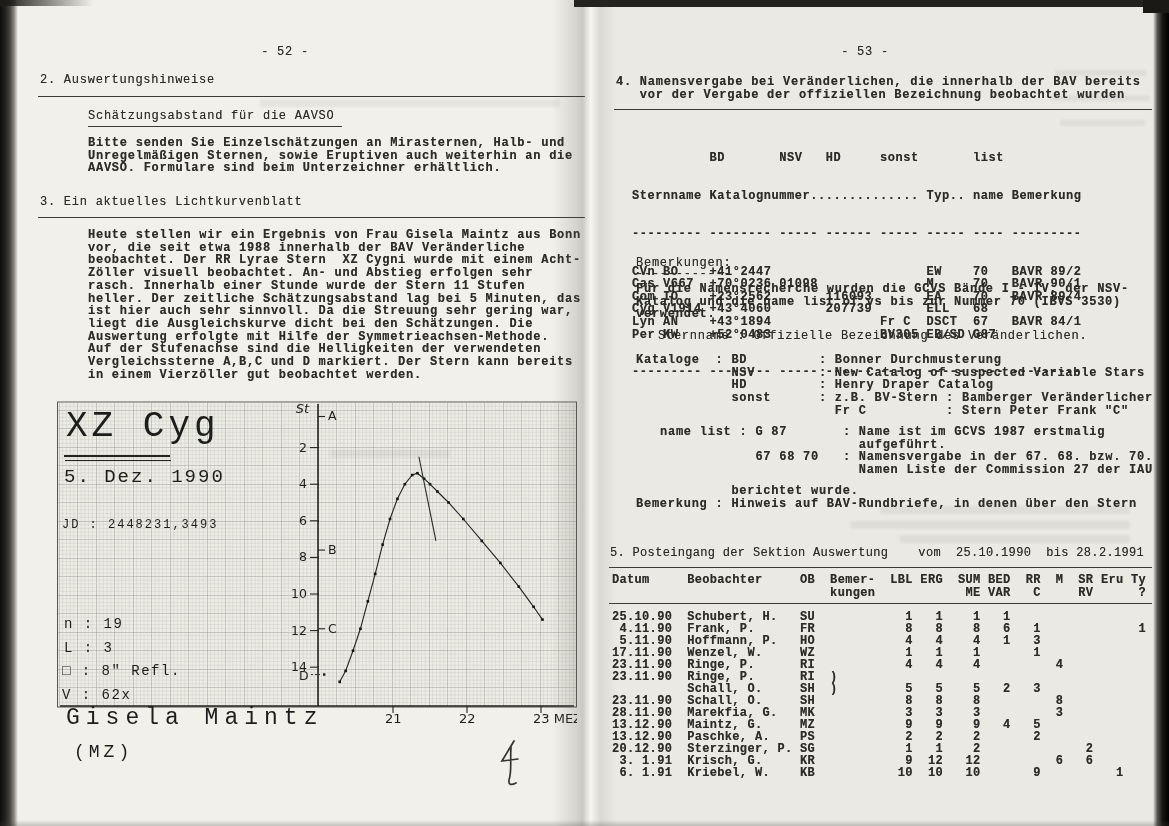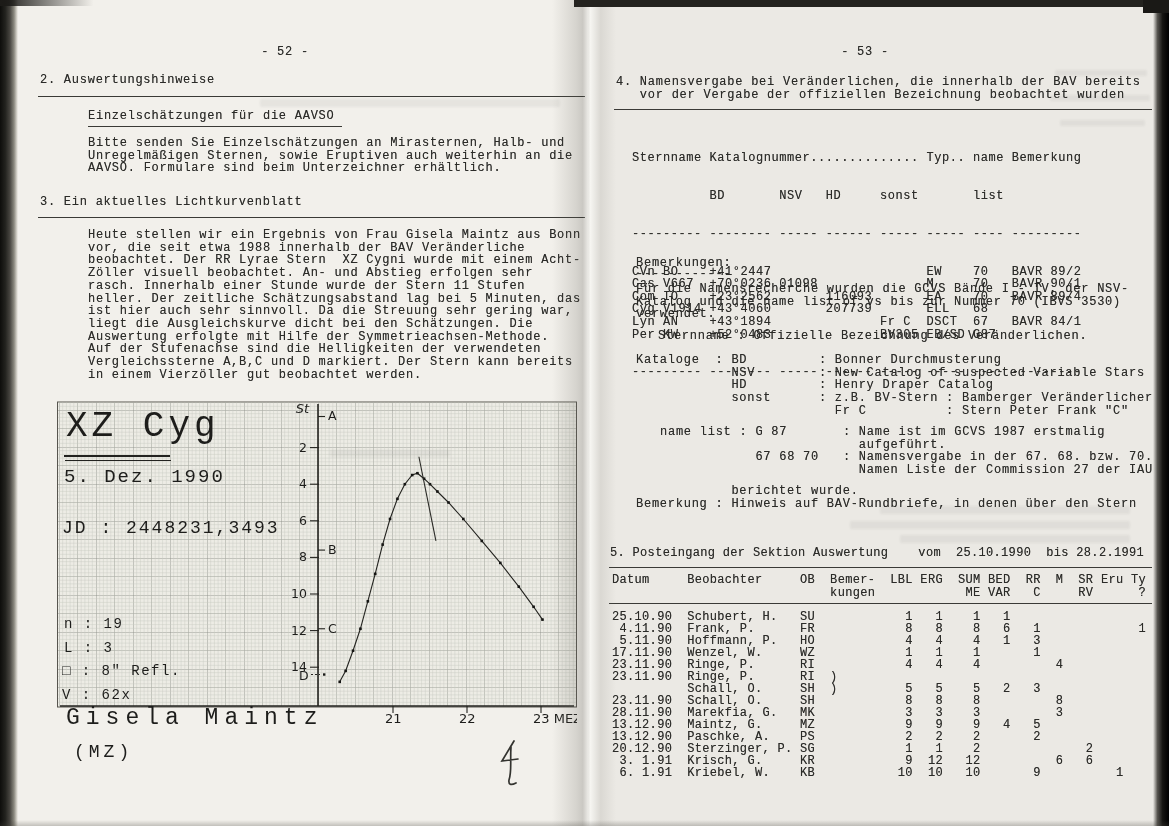--- a/index.html
+++ b/index.html
@@ -18,40 +18,40 @@
   .gutter{position:absolute;left:552px;top:0;width:64px;height:826px;
      background:linear-gradient(90deg,rgba(0,0,0,0) 0%,rgba(100,98,90,0.20) 38%,rgba(60,58,52,0.22) 48%,
        rgba(255,255,252,0.55) 60%,rgba(130,128,120,0.16) 76%,rgba(0,0,0,0) 100%);}
   .bottom-shade{position:absolute;left:0;bottom:0;width:1169px;height:6px;
      background:linear-gradient(0deg,rgba(70,68,62,0.28),rgba(0,0,0,0));}
   .mono{position:absolute;font-size:12px;line-height:12.7px;letter-spacing:0.75px;color:#2b2b28;
         white-space:pre;text-shadow:0 0 0.5px rgba(40,40,40,0.55);}
   .star{letter-spacing:0.55px;line-height:12.6px;}
   .post{letter-spacing:0.32px;line-height:12px;}
   .posthead{letter-spacing:0.32px;line-height:13px;}
-  .ln{white-space:pre;}
+  .ln{white-space:pre;font-weight:bold;}
   .rule{position:absolute;height:1.4px;background:#3a3a36;}
   .hw{position:absolute;font-family:Liberation Mono, monospace;color:#1d1d1b;white-space:pre;}
   .svghw{font-family:"DejaVu Sans",sans-serif;fill:#1d1d1b;}
   .bleed{position:absolute;background:rgba(95,95,88,0.08);filter:blur(1px);border-radius:2px;}
 </style>
 </head>
 <body>
 
 <div class="scan">
 
   <div class="page-left"></div>
   <div class="page-right"></div>
 
   <div class="mono" style="left:240px;top:46px;width:90px;text-align:center;">- 52 -</div>
 
   <div class="mono" style="left:40px;top:74px;">2. Auswertungshinweise</div>
   <div class="rule" style="left:38px;top:96px;width:547px;"></div>
 
-  <div class="mono" style="left:88px;top:110px;">Einzelschätzungen für die AAVSO</div>
+  <div class="mono" style="left:88px;top:110px;">Schätzungsabstand für die AAVSO</div>
   <div class="rule" style="left:88px;top:126px;width:254px;height:1.2px;"></div>
 
   <div class="mono" style="left:88px;top:137px;"><div class="ln">Bitte senden Sie Einzelschätzungen an Mirasternen, Halb- und</div><div class="ln">Unregelmäßigen Sternen, sowie Eruptiven auch weiterhin an die</div><div class="ln">AAVSO. Formulare sind beim Unterzeichner erhältlich.</div></div>
 
   <div class="mono" style="left:40px;top:196px;">3. Ein aktuelles Lichtkurvenblatt</div>
   <div class="rule" style="left:38px;top:217px;width:547px;"></div>
 
   <div class="mono" style="left:88px;top:229px;"><div class="ln">Heute stellen wir ein Ergebnis von Frau Gisela Maintz aus Bonn</div><div class="ln">vor, die seit etwa 1988 innerhalb der BAV Veränderliche</div><div class="ln">beobachtet. Der RR Lyrae Stern  XZ Cygni wurde mit einem Acht-</div><div class="ln">Zöller visuell beobachtet. An- und Abstieg erfolgen sehr</div><div class="ln">rasch. Innerhalb einer Stunde wurde der Stern 11 Stufen</div><div class="ln">heller. Der zeitliche Schätzungsabstand lag bei 5 Minuten, das</div><div class="ln">ist hier auch sehr sinnvoll. Da die Streuung sehr gering war,</div><div class="ln">liegt die Ausgleichskurve dicht bei den Schätzungen. Die</div><div class="ln">Auswertung erfolgte mit Hilfe der Symmetrieachsen-Methode.</div><div class="ln">Auf der Stufenachse sind die Helligkeiten der verwendeten</div><div class="ln">Vergleichssterne A,B,C und D markiert. Der Stern kann bereits</div><div class="ln">in einem Vierzöller gut beobachtet werden.</div></div>
 
   <svg id="lc" viewBox="0 0 520 330" style="position:absolute;left:57px;top:400px;width:520px;height:330px;">
@@ -136,41 +136,41 @@
       <rect x="460.49999999999994" y="185.38" width="2.6" height="2.6" fill="#151513"></rect>
       <rect x="475.2999999999999" y="205.51" width="2.6" height="2.6" fill="#151513"></rect>
       <rect x="484.17999999999995" y="218.32" width="2.6" height="2.6" fill="#151513"></rect>
       <line x1="361.9000000000001" y1="56.75" x2="378.91999999999985" y2="140.93" stroke="#2a2a26" stroke-width="1.1"></line>
     </svg>
 
   <div class="hw" style="left:66px;top:406px;font-size:36px;letter-spacing:4px;">XZ Cyg</div>
   <div class="rule" style="left:64px;top:455px;width:106px;height:1.6px;background:#22221f;"></div>
   <div class="rule" style="left:65px;top:460px;width:106px;height:1.4px;background:#22221f;"></div>
   <div class="hw" style="left:64px;top:466px;font-size:19px;letter-spacing:2px;">5. Dez. 1990</div>
-  <div class="hw" style="left:62px;top:518px;font-size:18px;letter-spacing:2px;">JD : 2448231,3493</div>
+  <div class="hw" style="left:62px;top:518px;font-size:12px;letter-spacing:2px;">JD : 2448231,3493</div>
   <div class="hw" style="left:64px;top:616px;font-size:14px;letter-spacing:1.5px;">n : 19</div>
   <div class="hw" style="left:64px;top:640px;font-size:14px;letter-spacing:1.5px;">L : 3</div>
   <div class="hw" style="left:62px;top:663px;font-size:14px;letter-spacing:1.5px;">□ : 8" Refl.</div>
   <div class="hw" style="left:62px;top:687px;font-size:14px;letter-spacing:1.5px;">V : 62x</div>
 
   <div class="hw" style="left:66px;top:705px;font-size:23px;letter-spacing:6px;">Gisela Maintz</div>
   <div class="hw" style="left:74px;top:742px;font-size:18px;letter-spacing:4px;">(MZ)</div>
 
   <svg style="position:absolute;left:492px;top:736px;width:60px;height:56px;" viewBox="0 0 60 56">
     <path d="M22,5 L10,25 L26,23 M19,11 C18,25 20,35 17,44 Q16,51 24,47" fill="none" stroke="#33332f" stroke-width="1.7" stroke-linecap="round"></path>
   </svg>
 
   <div class="mono" style="left:820px;top:46px;width:90px;text-align:center;">- 53 -</div>
 
   <div class="mono" style="left:616px;top:76px;"><div class="ln">4. Namensvergabe bei Veränderlichen, die innerhalb der BAV bereits</div><div class="ln">   vor der Vergabe der offiziellen Bezeichnung beobachtet wurden</div></div>
   <div class="rule" style="left:614px;top:109px;width:538px;"></div>
 
   <div class="mono star" style="left:632px;top:127px;">
+    <div class="ln">          BD       NSV   HD     sonst       list</div>
     <div class="ln">Sternname Katalognummer.............. Typ.. name Bemerkung</div>
-    <div class="ln">          BD       NSV   HD     sonst       list</div>
     <div class="ln">--------- -------- ----- ------ ----- ----- ---- ---------</div>
     <div id="star-rows"><div class="ln">CVn BO    +41°2447                    EW    70   BAVR 89/2</div><div class="ln">Cas V667  +70°0236 01098              M     70   BAVR 90/1</div><div class="ln">Com IO    +23°2562       116093       EA    70   BAVR 89/4</div><div class="ln">Cyg V1914 +43°4060       207739       ELL   68            </div><div class="ln">Lyn AN    +43°1894              Fr C  DSCT  67   BAVR 84/1</div><div class="ln">Per KW    +52°0483              BV305 EB/SD G87           </div></div>
     <div class="ln">--------- -------- ----- ------ ----- ----- ---- ---------</div>
   </div>
 
   <div class="mono" style="left:636px;top:257px;">Bemerkungen:</div>
   <div class="mono" style="left:636px;top:268px;">------------</div>
   <div class="mono" style="left:636px;top:283px;"><div class="ln">Für die Namensrecherche wurden die GCVS Bände I - IV, der NSV-</div><div class="ln">Katalog und die name list of vs bis zur Nummer 70 (IBVS 3530)</div><div class="ln">verwendet.</div></div>
 
   <div class="mono" style="left:658px;top:330px;">Sternname : Offizielle Bezeichnung des Veränderlichen.</div>

